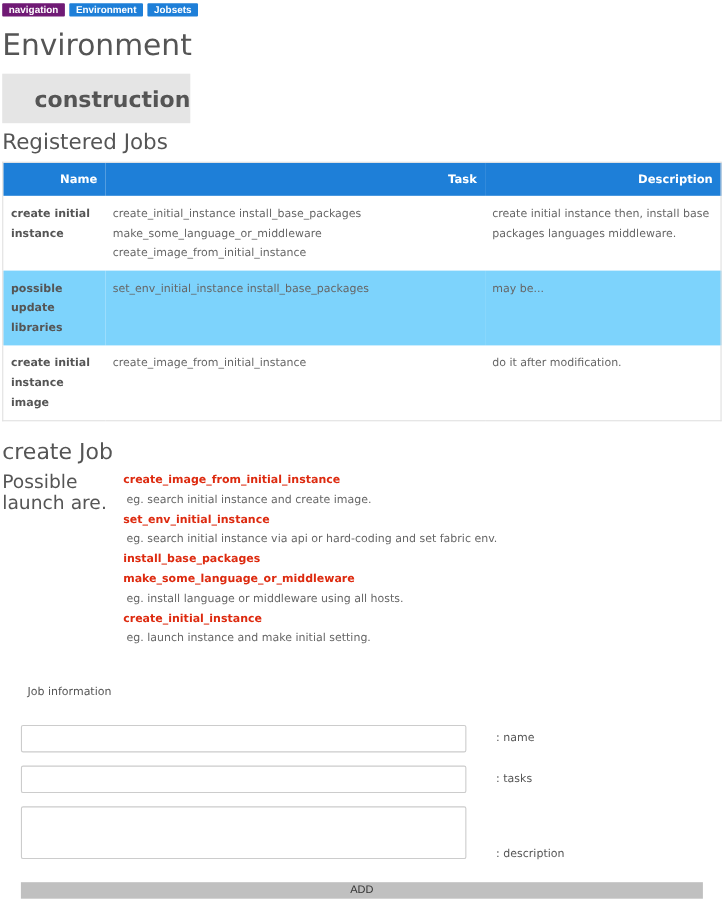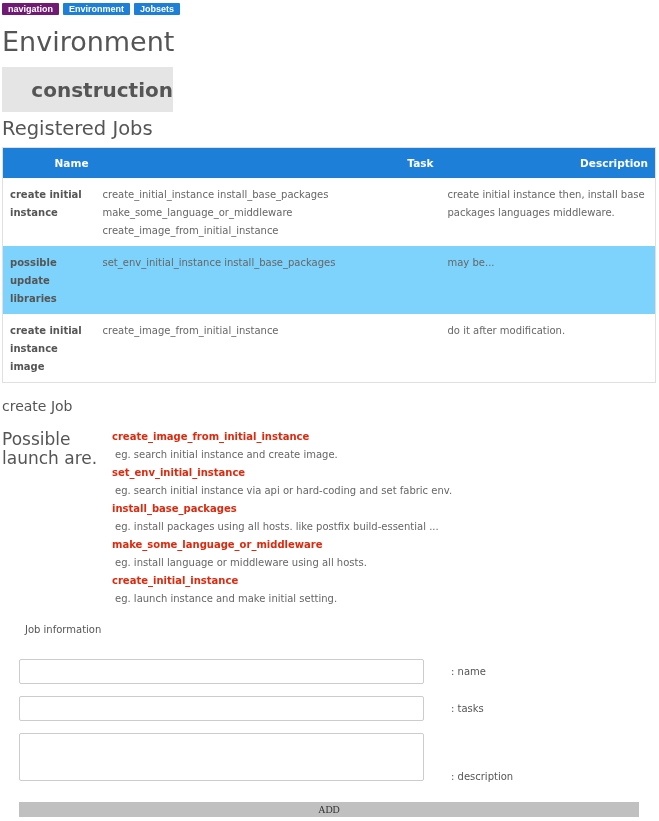--- a/index.html
+++ b/index.html
@@ -44,21 +44,21 @@
   .jobs-table td {
     vertical-align: top; padding: 8px 7px 6px 7px; line-height: 18px; color: #666;
   }
   .jobs-table td.jname { font-weight: bold; color: #555; }
   .jobs-table tr.alt td { background: #7dd3fc; }
   .col-name { width: 93px; }
   .col-task { width: 345px; }
 
   .create-title {
     position: absolute; left: 2px; top: 398px; margin: 0;
-    font-size: 14px; font-weight: normal; color: #555;
+    font-size: 20px; font-weight: normal; color: #555;
   }
   .possible-label {
     position: absolute; left: 2px; top: 430px; width: 100px;
     font-size: 17px; line-height: 19px; color: #555;
   }
   .task-list { position: absolute; left: 112px; top: 428px; font-size: 10px; }
   .task-name { color: #dd2a0f; font-weight: bold; line-height: 18px; height: 18px; }
   .task-desc { color: #666; line-height: 18px; height: 18px; padding-left: 3px; }
 
   .job-info-label {
@@ -68,21 +68,21 @@
     position: absolute; left: 19px; width: 405px; height: 25px;
     border: 1px solid #cccccc; border-radius: 2px; background: #fff;
     font-family: "Liberation Sans", sans-serif; font-size: 11px; padding: 2px 6px;
   }
   textarea.field-input { resize: none; height: 48px; }
   .field-label { position: absolute; left: 451px; font-size: 10px; color: #555; }
 
   .add-button {
     position: absolute; left: 19px; top: 802px; width: 620px; height: 15px;
     background: #c0c0c0; border: none; color: #333;
-    font-family: Liberation Serif, serif; font-size: 10px; line-height: 15px;
+    font-family: Liberation Sans, sans-serif; font-size: 10px; line-height: 15px;
     text-align: center; padding: 0; cursor: pointer;
   }
 </style>
 </head>
 <body>
 
 <div class="breadcrumb">
   <span class="crumb dark">navigation</span>
   <span class="crumb blue">Environment</span>
   <span class="crumb blue">Jobsets</span>
@@ -126,21 +126,20 @@
 <h2 class="create-title">create Job</h2>
 
 <div class="possible-label">Possible launch are.</div>
 
 <div class="task-list">
   <div class="task-name">create_image_from_initial_instance</div>
   <div class="task-desc">eg. search initial instance and create image.</div>
   <div class="task-name">set_env_initial_instance</div>
   <div class="task-desc">eg. search initial instance via api or hard-coding and set fabric env.</div>
   <div class="task-name">install_base_packages</div>
-  <div class="task-desc">eg. install packages using all hosts. like postfix build-essential ...</div>
   <div class="task-name">make_some_language_or_middleware</div>
   <div class="task-desc">eg. install language or middleware using all hosts.</div>
   <div class="task-name">create_initial_instance</div>
   <div class="task-desc">eg. launch instance and make initial setting.</div>
 </div>
 
 <div class="job-info-label">Job information</div>
 
 <input class="field-input" type="text" style="top: 659px;" value="">
 <span class="field-label" style="top:666px">: name</span>

